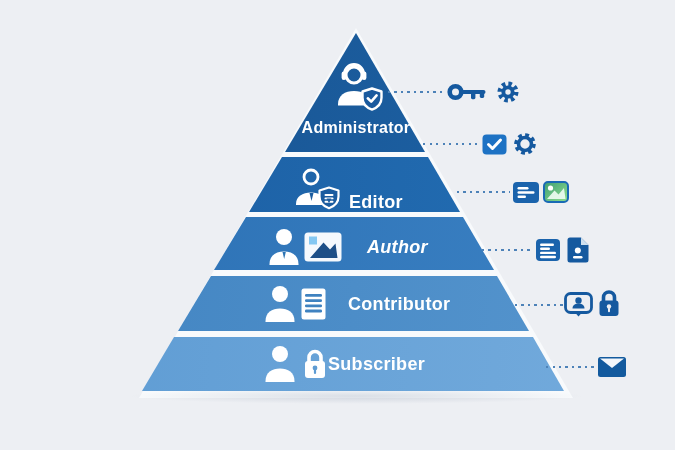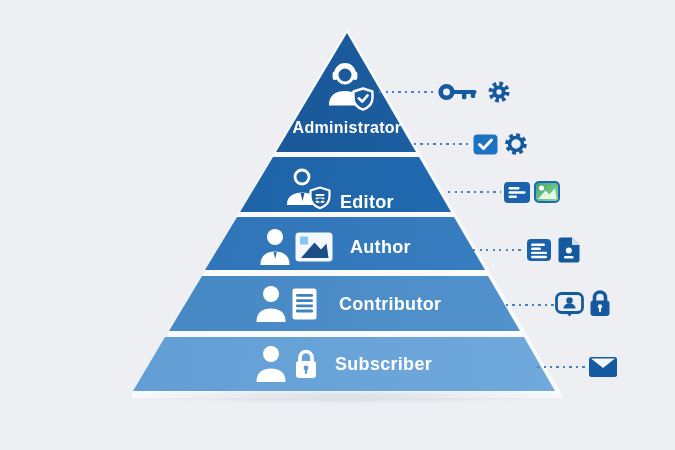--- a/index.html
+++ b/index.html
@@ -2,21 +2,21 @@
 <html><head>
 <meta charset="utf-8">
 <style>
   html,body{margin:0;padding:0;}
   body{
     width:675px;height:450px;
     background:#edeff3;
     font-family:"Liberation Sans", sans-serif;
     overflow:hidden;position:relative;
   }
-  .canvas{position:absolute;left:7px;top:0;width:548px;height:450px;}
+  .canvas{position:absolute;left:16px;top:0;width:548px;height:450px;}
 
   
   .silhouette{
     position:absolute;left:0;top:28px;width:675px;height:370px;
     clip-path:polygon(340px 0px, 557px 370px, 123px 370px);
     background:#f8fafc;
   }
   .base-shadow{
     position:absolute;left:110px;top:388px;width:460px;height:16px;
     background:radial-gradient(ellipse at center, rgba(80,100,130,.18), transparent 70%);
@@ -97,21 +97,21 @@
     <svg width="32" height="38" viewBox="0 0 32 38">
       <circle cx="16" cy="9" r="8" fill="#fff"></circle>
       <path d="M1.5 36 c0-8.5 6.5-12.5 14.5-12.5 s14.5 4 14.5 12.5 v1 h-29 z" fill="#fff"></path>
       <polygon points="14.5,24 17.8,24 16.2,31" fill="#2d74b3"></polygon>
     </svg>
     <svg width="38" height="30" viewBox="0 0 38 30" style="margin-left:4px;">
       <rect x="0.5" y="0.5" width="37" height="29" rx="3.5" fill="#f5f9fd"></rect>
       <rect x="5" y="4.5" width="8" height="8" fill="#85c8f2"></rect>
       <polygon points="6,26 19.5,10.5 26,17.5 31.5,11.5 33.5,26" fill="#1d4f87"></polygon>
     </svg>
-    <span class="lvl-label" style="margin-left:17px;">Author</span>
+    <span class="lvl-label" style="margin-left:25px;font-style:italic;">Author</span>
   </div>
 
   <div class="lvl-row row-contributor">
     <svg width="32" height="38" viewBox="0 0 32 38">
       <circle cx="16" cy="9" r="8" fill="#fff"></circle>
       <path d="M1.5 36 c0-8.5 6.5-12.5 14.5-12.5 s14.5 4 14.5 12.5 v1 h-29 z" fill="#fff"></path>
     </svg>
     <svg width="25" height="32" viewBox="0 0 25 32" style="margin-left:5px;">
       <rect x="0.5" y="0.5" width="24" height="31" rx="2.5" fill="#fff"></rect>
       <rect x="4" y="6" width="17" height="2.8" rx="1.2" fill="#3f82c0"></rect>
@@ -126,21 +126,21 @@
     <svg width="32" height="38" viewBox="0 0 32 38">
       <circle cx="16" cy="9" r="8" fill="#fff"></circle>
       <path d="M1.5 36 c0-8.5 6.5-12.5 14.5-12.5 s14.5 4 14.5 12.5 v1 h-29 z" fill="#fff"></path>
     </svg>
     <svg width="26" height="32" viewBox="0 0 26 32" style="margin-left:6px;">
       <path d="M7 14 v-4.5 a6 6 0 0 1 12 0 V14" stroke="#fff" stroke-width="3.6" fill="none"></path>
       <rect x="3" y="13" width="20" height="17" rx="3" fill="#fff"></rect>
       <circle cx="13" cy="20" r="2.4" fill="#5d9bd3"></circle>
       <rect x="11.9" y="21" width="2.2" height="5" rx="1.1" fill="#5d9bd3"></rect>
     </svg>
-    <span class="lvl-label" style="margin-left:16px;">Subscriber</span>
+    <span class="lvl-label" style="">Subscriber</span>
   </div>
 
   <div class="dots d1"></div>
   <div class="dots d2"></div>
   <div class="dots d3"></div>
   <div class="dots d4"></div>
   <div class="dots d5"></div>
   <div class="dots d6"></div>
 
   <svg class="ricon" style="left:431px;top:81px;" width="40" height="22" viewBox="0 0 40 22">

